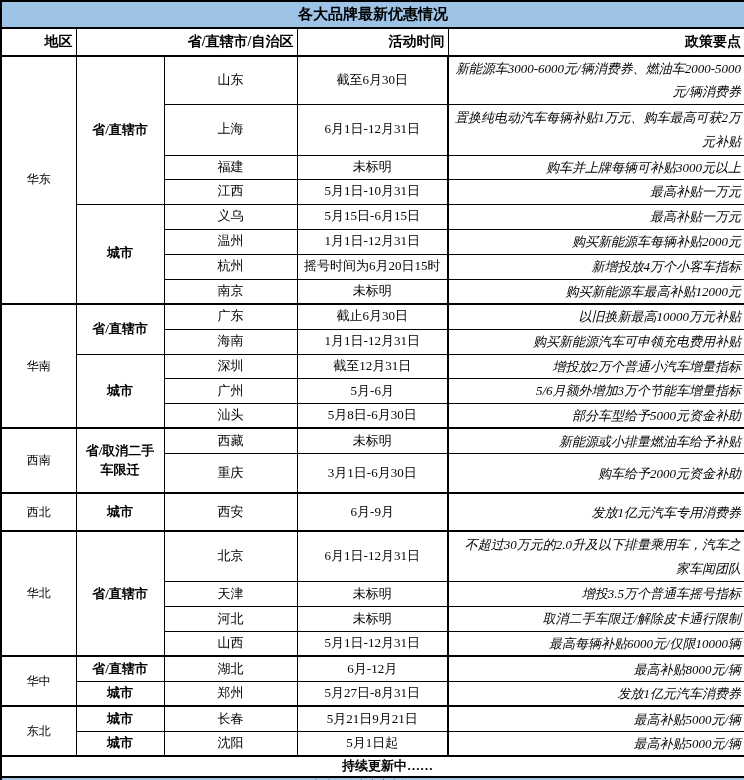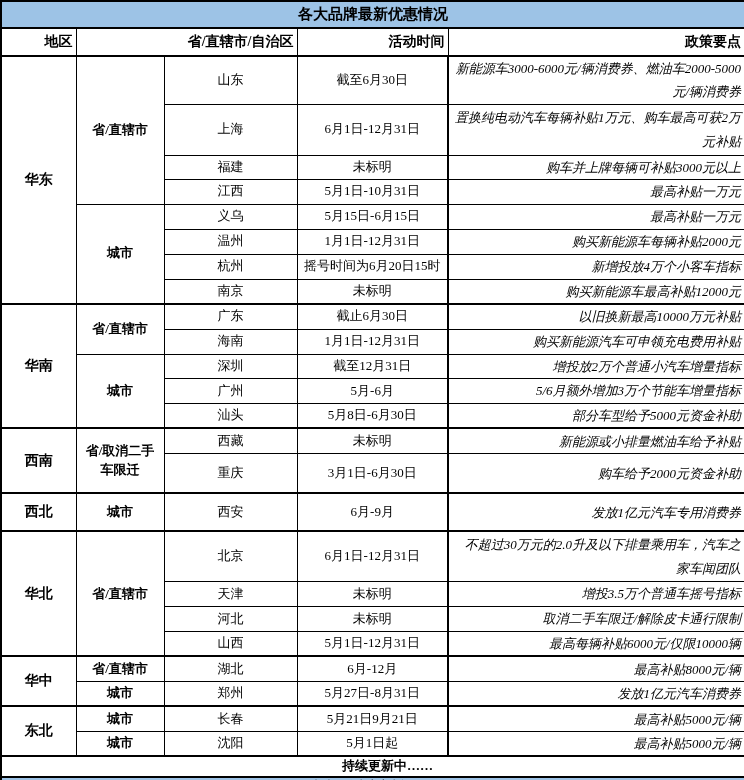--- a/index.html
+++ b/index.html
@@ -8,21 +8,21 @@
   table{width:744px;border-collapse:collapse;table-layout:fixed;border:2px solid #000;}
   col.c-region{width:75px;}
   col.c-cat{width:88px;}
   col.c-prov{width:133px;}
   col.c-time{width:151px;}
   col.c-policy{width:297px;}
   td{border:1px solid #000;padding:0 3px;font-size:13px;text-align:center;
      vertical-align:middle;overflow:hidden;line-height:1.45;}
   td.title{background:#9DC3E6;font-weight:bold;font-size:15px;border-bottom:2px solid #000;}
   td.head{font-weight:bold;font-size:14px;border-bottom:2px solid #000;text-align:right;}
-  td.region{font-weight:bold;font-size:14px;}
+  td.region{font-weight:normal;font-size:12px;}
   td.cat{font-weight:bold;font-size:13px;}
   td.policy{text-align:right;padding-left:4px;border-left:2px solid #000;line-height:1.8;font-style:italic;}
   tr.rs td{border-top:2px solid #000;}
   td.updating{font-weight:bold;border-top:2px solid #000;padding-left:32px;}
   td.credit{background:#9DC3E6;font-weight:bold;font-size:11px;border-top:2px solid #000;}
   .h17{height:17px}.h20{height:20px}.h24{height:16px}.h25{height:25px}
   .h27{height:27px}.h28{height:28px}.h30{height:38px}.h40{height:40px}
   .h46{height:46px}.h50{height:50px}.h51{height:51px}
 </style>
 </head>

